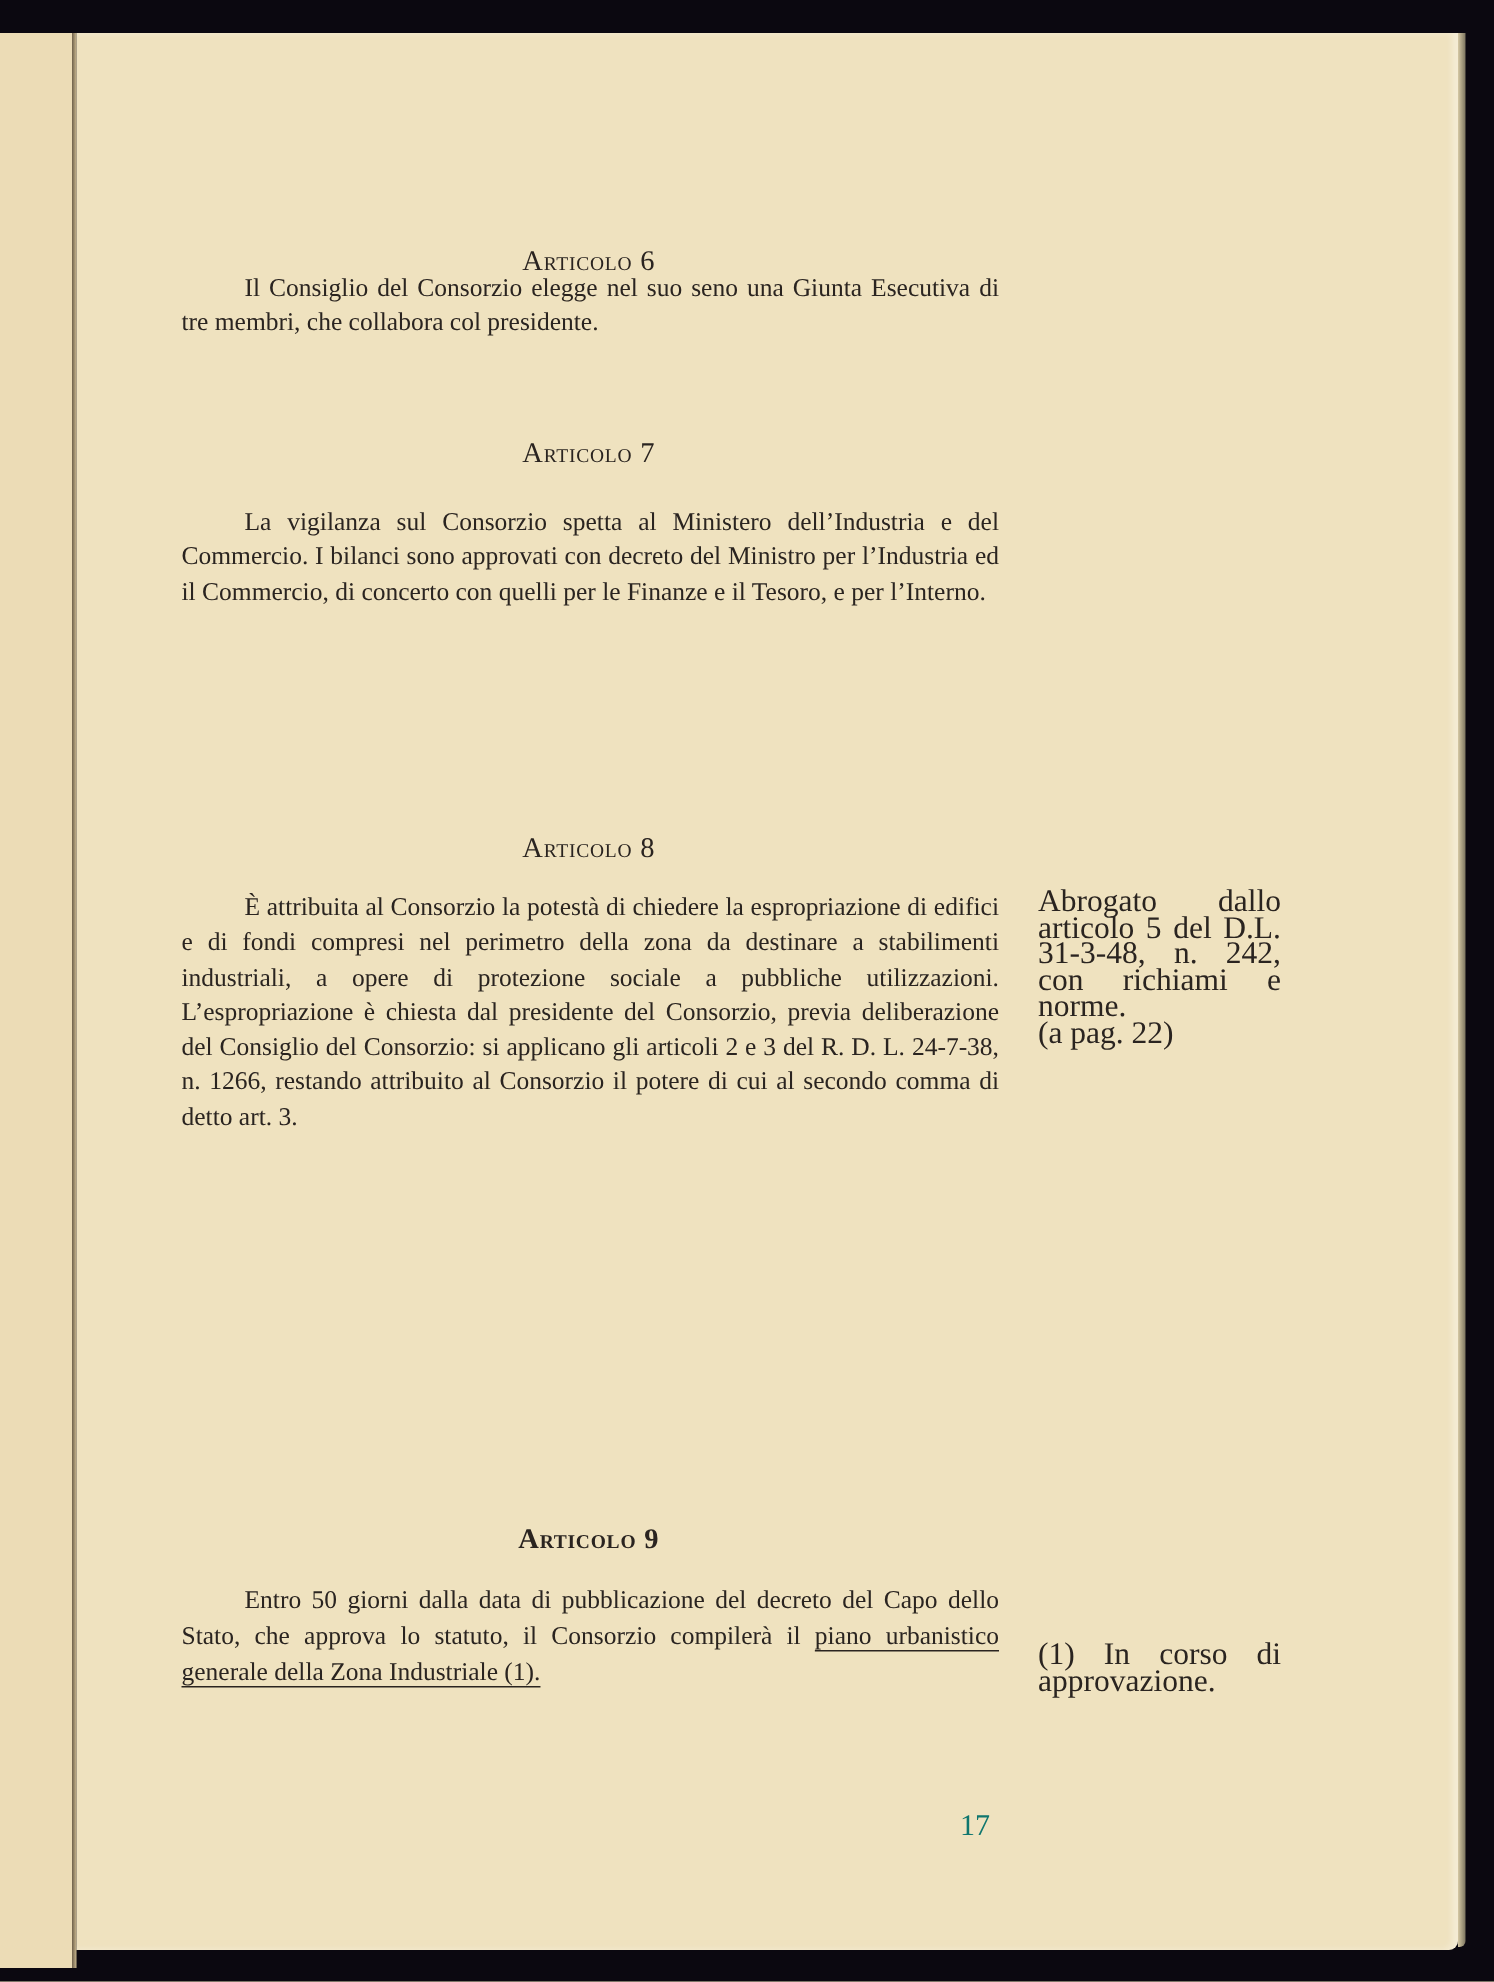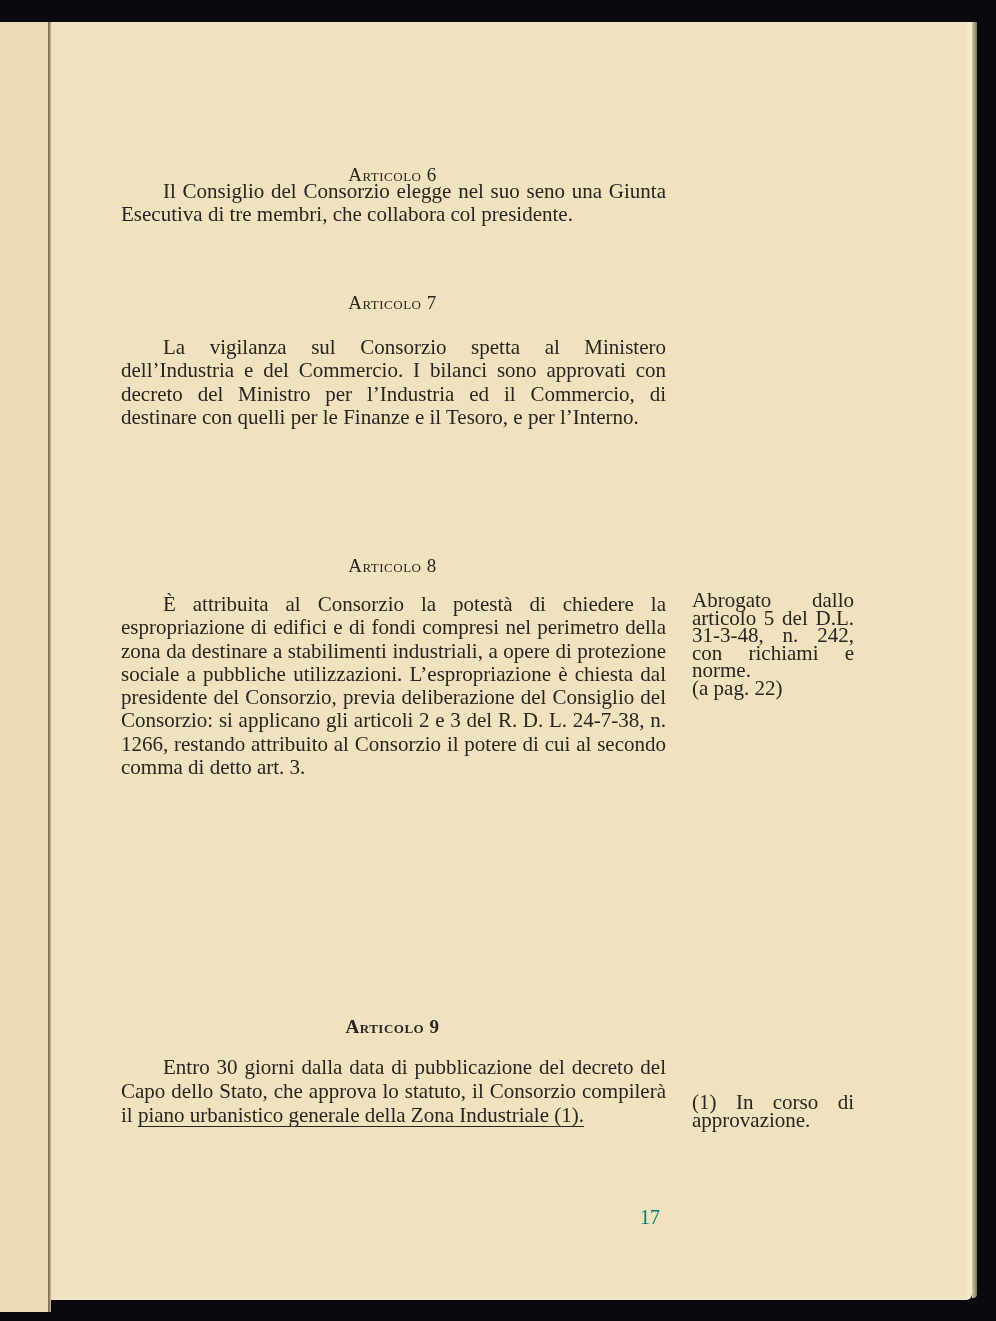--- a/index.html
+++ b/index.html
@@ -29,21 +29,21 @@
     background: linear-gradient(to right, #d6c9a5, #7c745f);
     border-bottom-right-radius: 4px;
   }
   .heading {
     position: absolute; left: 120px; width: 545px; text-align: center;
     font-size: 19px; font-variant: small-caps; letter-spacing: 0.5px;
     color: #2a2420;
   }
   .body {
     position: absolute; left: 121px; width: 545px;
-    font-size: 21px; line-height: 23.3px; text-align: justify;
+    font-size: 17px; line-height: 23.3px; text-align: justify;
     color: #2a2420;
   }
   .body p { margin: 0; text-indent: 42px; }
   .note {
     position: absolute; left: 692px; width: 162px;
     font-size: 21px; line-height: 17.5px; text-align: justify; color: #2a2420;
   }
   .note p { margin: 0; }
   .underlined { text-decoration: underline; text-decoration-thickness: 1px; text-underline-offset: 4px; }
   .page-number {
@@ -58,33 +58,33 @@
 <div class="page"></div>
 <div class="page-edge"></div>
 
 <div class="heading" style="top:148px;margin-top:16px;">Articolo 6</div>
 <div class="body" style="top:180px;">
   <p>Il Consiglio del Consorzio elegge nel suo seno una Giunta Esecutiva di tre membri, che collabora col presidente.</p>
 </div>
 
 <div class="heading" style="top:292px;">Articolo 7</div>
 <div class="body" style="top:336px;">
-  <p>La vigilanza sul Consorzio spetta al Ministero dell’Industria e del Commercio. I bilanci sono approvati con decreto del Ministro per l’Industria ed il Commercio, di destinare con quelli per le Finanze e il Tesoro, e per l’Interno.</p>
+  <p>La vigilanza sul Consorzio spetta al Ministero dell’Industria e del Commercio. I bilanci sono approvati con decreto del Ministro per l’Industria ed il Commercio, di concerto con quelli per le Finanze e il Tesoro, e per l’Interno.</p>
 </div>
 
 <div class="heading" style="top:555px;">Articolo 8</div>
 <div class="body" style="top:593px;">
   <p>È attribuita al Consorzio la potestà di chiedere la espropriazione di edifici e di fondi compresi nel perimetro della zona da destinare a stabilimenti industriali, a opere di protezione sociale a pubbliche utilizzazioni. L’espropriazione è chiesta dal presidente del Consorzio, previa deliberazione del Consiglio del Consorzio: si applicano gli articoli 2 e 3 del R. D. L. 24-7-38, n. 1266, restando attribuito al Consorzio il potere di cui al secondo comma di detto art. 3.</p>
 </div>
 <div class="note" style="top:592px;">
   <p>Abrogato dallo articolo 5 del D.L. 31-3-48, n. 242, con richiami e norme.</p>
   <p>(a pag. 22)</p>
 </div>
 
 <div class="heading" style="top:1016px;font-weight:bold;">Articolo 9</div>
 <div class="body" style="top:1055px; line-height:24px;">
-  <p><span>Entro 30 giorni dalla data di pubblicazione del decreto del Capo dello Stato, che approva lo statuto, il Consorzio compilerà il </span><span class="underlined">piano urbanistico generale della Zona Industriale (1).</span></p>
+  <p><span>Entro 50 giorni dalla data di pubblicazione del decreto del Capo dello Stato, che approva lo statuto, il Consorzio compilerà il </span><span class="underlined">piano urbanistico generale della Zona Industriale (1).</span></p>
 </div>
 <div class="note" style="top:1094px;">
   <p>(1) In corso di approvazione.</p>
 </div>
 
 <div class="page-number">17</div>
 
 </body></html>

